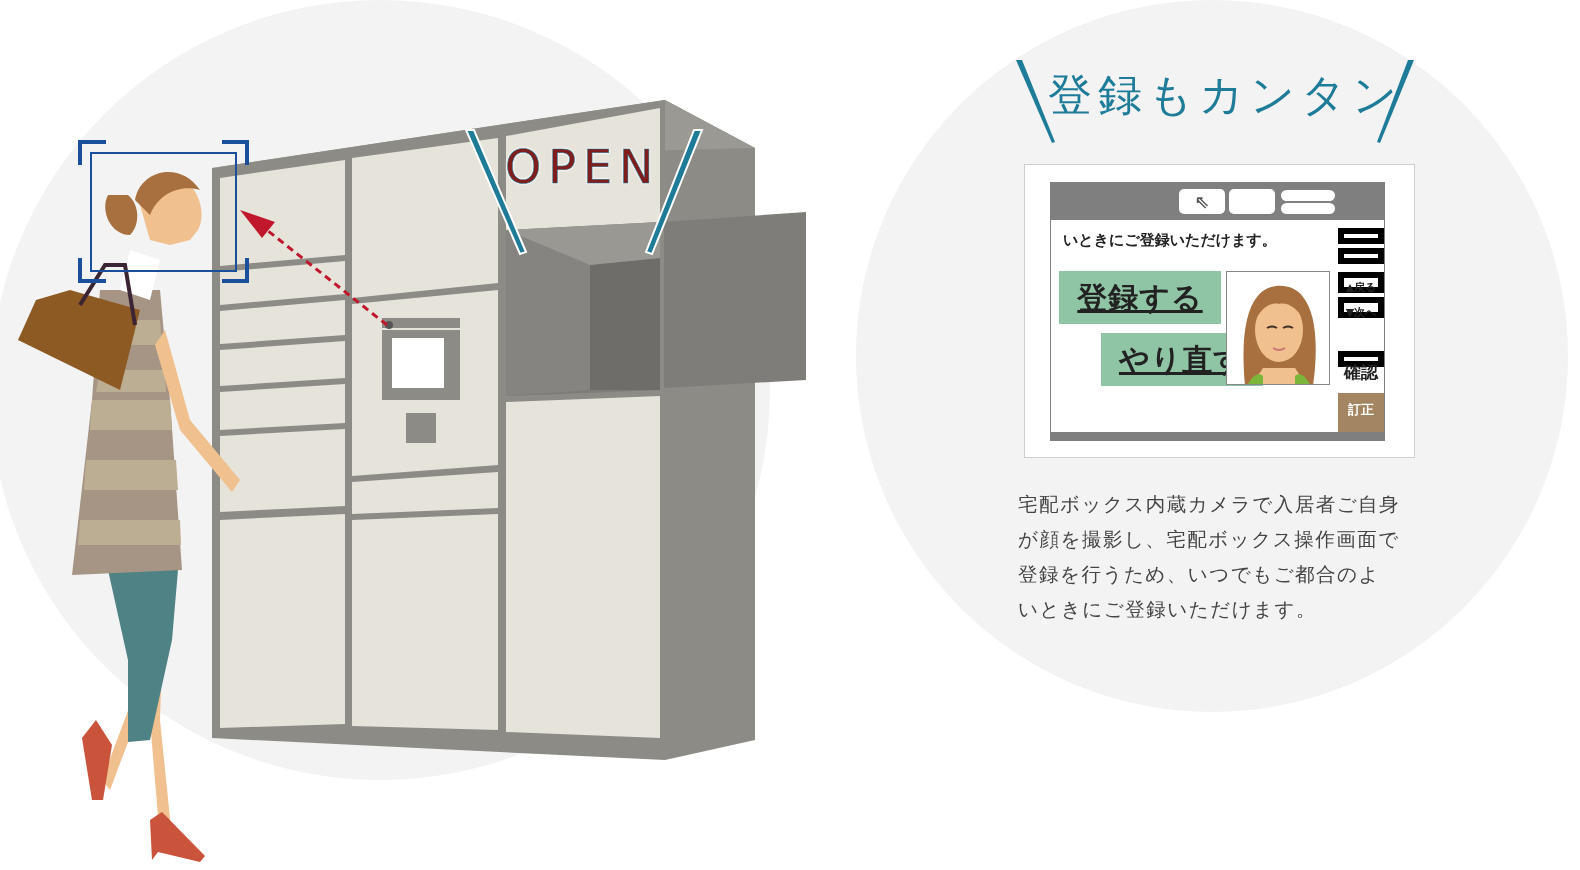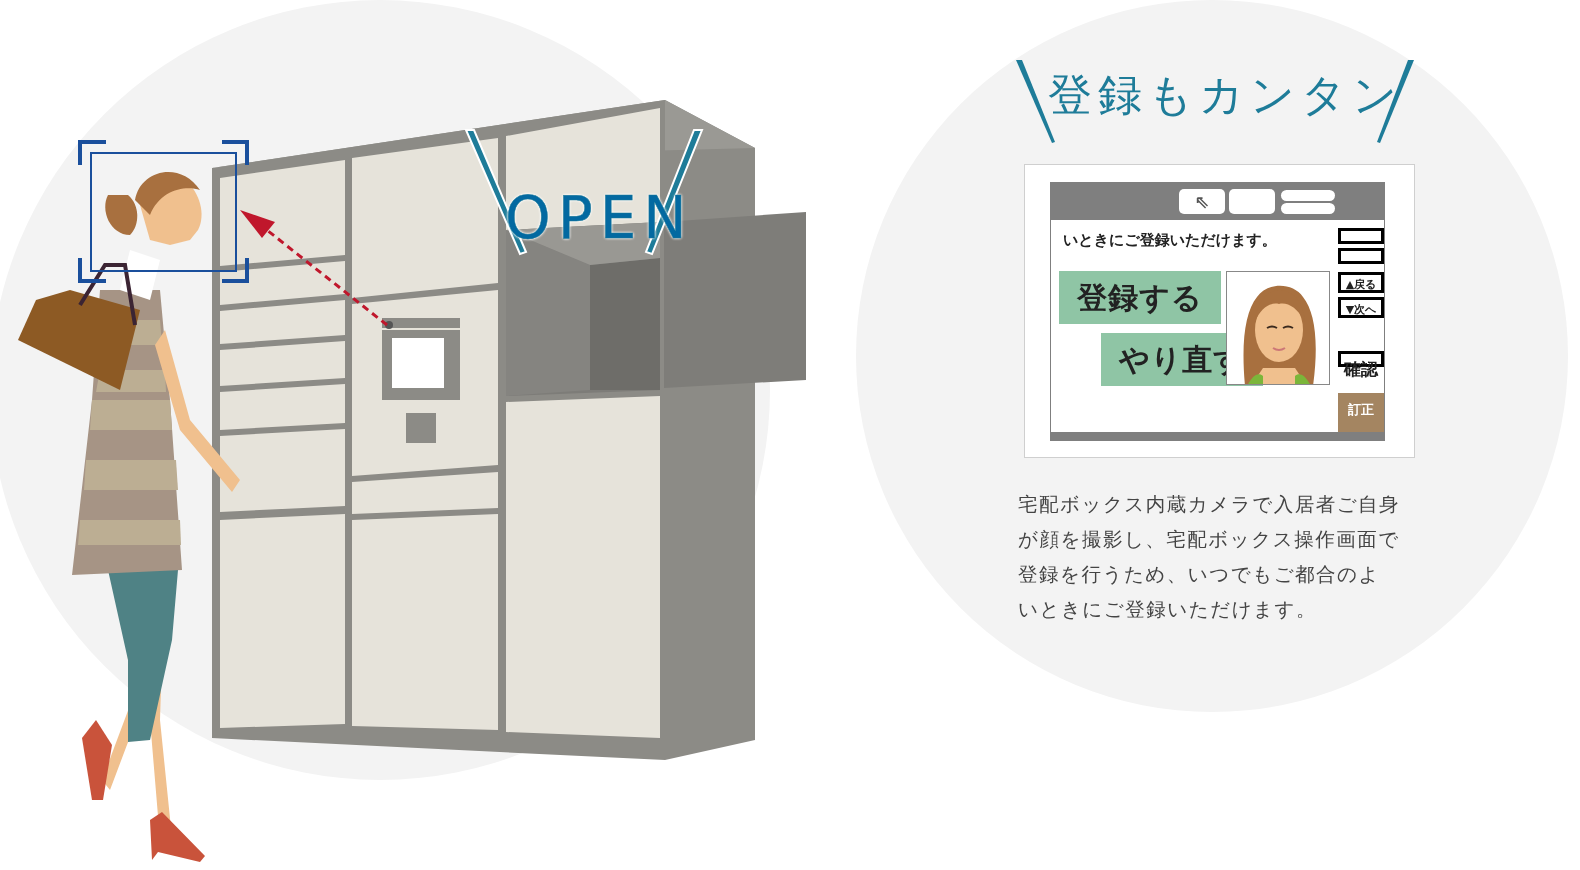--- a/index.html
+++ b/index.html
@@ -2,36 +2,36 @@
 <html><head>
 <meta charset="utf-8">
 <style>
   html, body { margin:0; padding:0; }
   body { width:1580px; height:870px; background:#ffffff; position:relative; overflow:hidden; font-family:"DejaVu Sans", sans-serif; }
   .abs { position:absolute; }
   .bg-circle-left { left:-10px; top:0; width:780px; height:780px; border-radius:50%; background:#f3f3f3; }
   .bg-circle-right { left:856px; top:0; width:712px; height:712px; border-radius:50%; background:#f3f3f3; }
   svg { position:absolute; left:0; top:0; }
   .title-text { left:1048px; top:66px; font-size:44px; letter-spacing:6px; color:#1e7c99; font-family:"DejaVu Sans", sans-serif; font-weight:300; white-space:nowrap; }
-  .open-text { left:505px; top:140px; font-size:58px; letter-spacing:7px; color:#0369a1; font-family:"DejaVu Sans", sans-serif; -webkit-text-stroke:0.5px #1e7c99; text-shadow:0 0 3px #fff, 0 0 3px #fff;margin-top:44px; }
+  .open-text { left:505px; top:140px; font-size:46px; letter-spacing:7px; color:#7f1d1d; font-family:"DejaVu Sans", sans-serif; -webkit-text-stroke:0.5px #1e7c99; text-shadow:0 0 3px #fff, 0 0 3px #fff; }
   .screen-frame { left:1024px; top:164px; width:391px; height:294px; background:#ffffff; border:1px solid #cfcfcf; box-sizing:border-box; }
   .screen { left:1050px; top:182px; width:335px; height:259px; background:#ffffff; border:1px solid #7f7f7f; box-sizing:border-box; }
   .screen-topbar { left:0; top:0; width:333px; height:37px; background:#7f7f7f; }
   .tb-btn { position:absolute; top:6px; height:25px; background:#fff; border-radius:5px; }
   .tb-home { left:128px; width:46px; font-size:18px; color:#555; text-align:center; line-height:25px; font-weight:bold; }
   .tb-blank { left:178px; width:46px; }
   .tb-line1 { left:230px; width:54px; height:11px; top:7px; border-radius:6px; }
   .tb-line2 { left:230px; width:54px; height:11px; top:20px; border-radius:6px; }
   .screen-bottombar { left:0; bottom:0; width:333px; height:8px; background:#7f7f7f; }
   .menu-prompt { left:12px; top:48px; font-size:15px; color:#222; font-weight:bold; white-space:nowrap; }
-  .big-btn { left:8px; width:162px; height:53px; background:#8fc5a5; color:#222; font-size:30px; font-weight:bold; text-align:center; line-height:53px; letter-spacing:1px; }
+  .big-btn { left:8px; width:162px; height:53px; background:#8fc5a5; color:#222; font-size:30px; font-weight:bold; text-align:center; line-height:53px; letter-spacing:1px;text-decoration:underline; }
   .btn-register { top:88px; }
   .btn-retry { top:150px;margin-left:42px; }
   .photo { left:175px; top:88px; width:104px; height:114px; border:1px solid #888; box-sizing:border-box; background:#fff; overflow:hidden; }
-  .side-box { position:absolute; left:287px; width:46px; background:#fff; border:3px solid #000000; box-sizing:border-box; font-size:11px; font-weight:bold; color:#222; text-align:center; }
+  .side-box { position:absolute; left:287px; width:46px; background:#fff; border:6px solid #000000; box-sizing:border-box; font-size:11px; font-weight:bold; color:#222; text-align:center; }
   .sb1 { top:45px; height:16px; }
   .sb2 { top:65px; height:16px; }
   .sb-back { top:89px; height:21px; line-height:19px; }
   .sb-next { top:114px; height:21px; line-height:19px;text-align:center; }
   .sb-confirm { top:168px; height:16px; line-height:31px; font-size:17px; }
   .sb-correct { top:210px; height:43px; line-height:33px; font-size:13px; background:#a48561; color:#fff; border:none; }
   .desc { left:1018px; top:487px; width:420px; font-size:19.5px; line-height:35px; color:#444; letter-spacing:1.5px; }
   .desc div { white-space:nowrap; }
 </style>
 </head>

